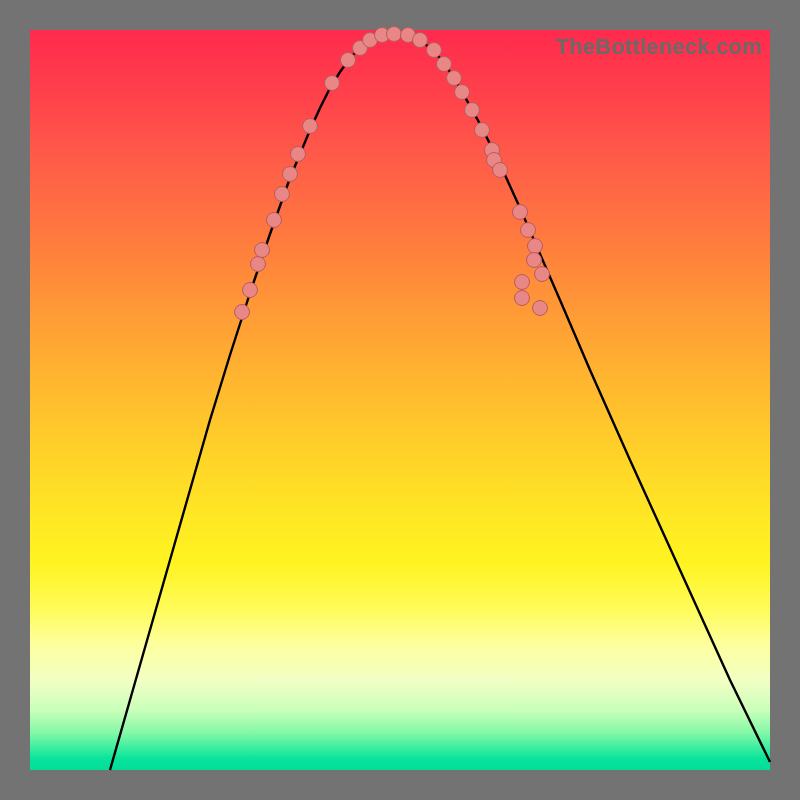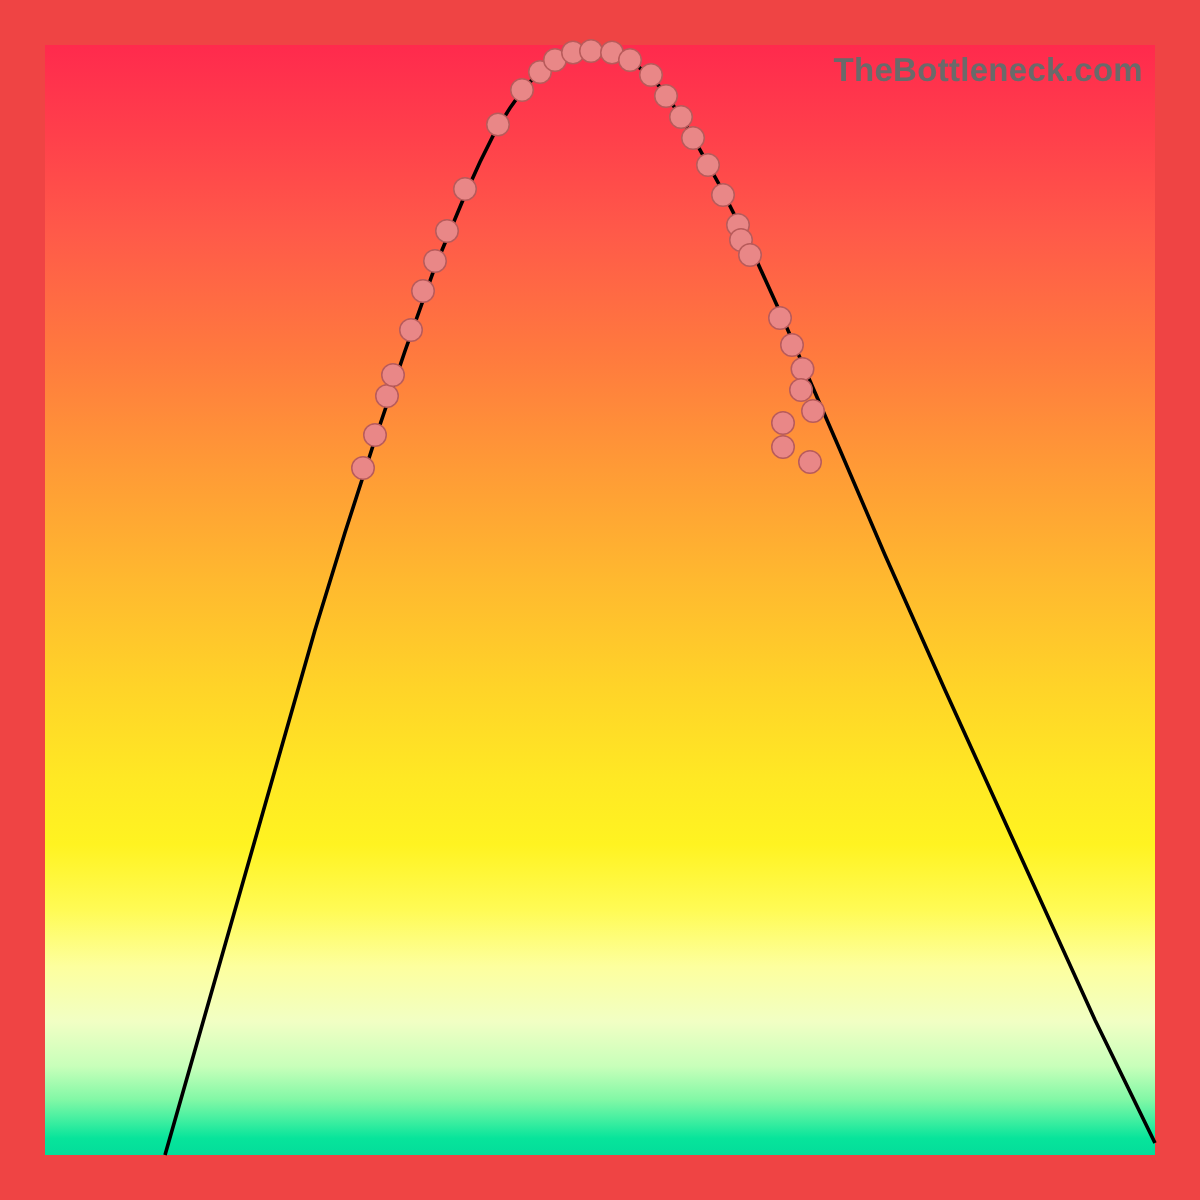--- a/index.html
+++ b/index.html
@@ -10,21 +10,21 @@
     background: #000;
     overflow: hidden;
     font-family: Arial, Helvetica, sans-serif;
   }
   .frame {
     position: absolute;
     left: 0;
     top: 0;
     width: 800px;
     height: 800px;
-    background: #ef4444;
+    background: #737373;
   }
   .plot {
     position: absolute;
     left: 30px;
     top: 30px;
     width: 740px;
     height: 740px;
     background: linear-gradient(
       to bottom,
       #ff2a4d 0%,

